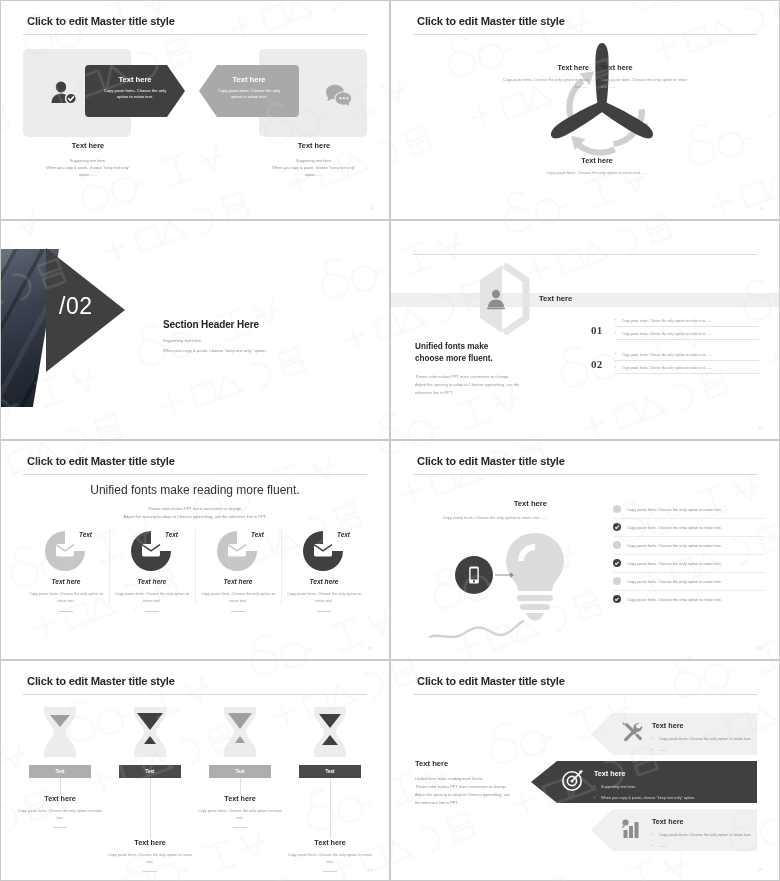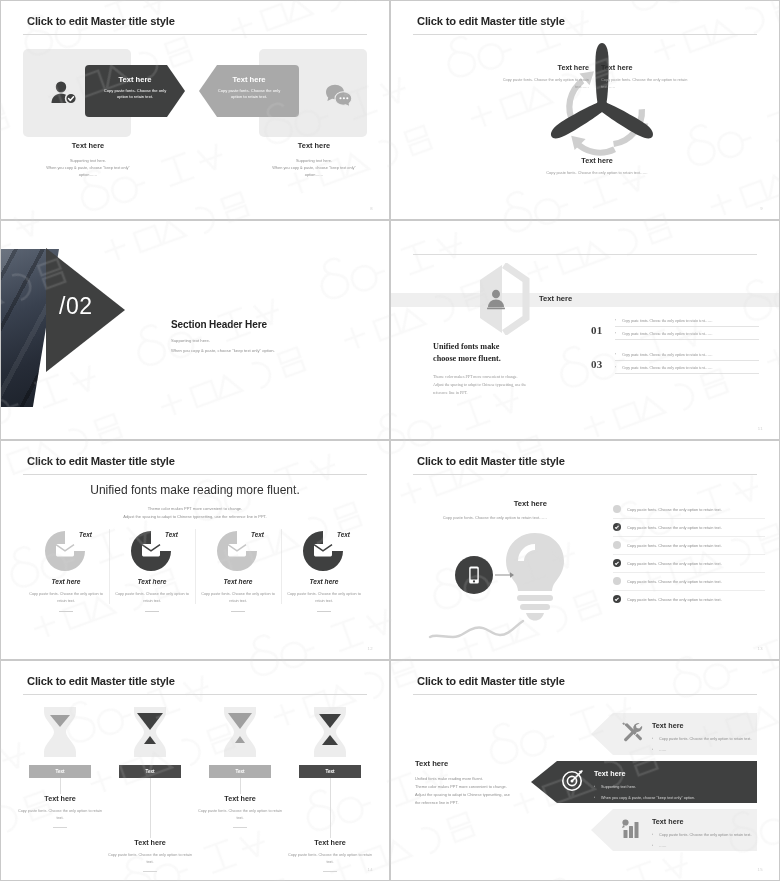--- a/index.html
+++ b/index.html
@@ -99,31 +99,31 @@
     border-top:62px solid transparent;
     border-bottom:62px solid transparent;
     border-left:79px solid #3f4040;
   }
   .s3-num{
     position:absolute; left:58px; top:72px;
     font-size:23px; color:#fff; font-weight:300; letter-spacing:.5px;
     font-family:"Liberation Sans", sans-serif;
     text-align:right;
   }
-  .s3-txt{ position:absolute; left:162px; top:98px; width:200px;margin-left:8px; }
+  .s3-txt{ position:absolute; left:162px; top:98px; width:200px; }
   .s3-h{ font-size:10px; font-weight:bold; color:#222; letter-spacing:-0.1px; }
   .s3-s1{ font-size:4.2px; color:#8f8f8f; margin-top:8px; }
   .s3-s2{ font-size:4.2px; color:#8f8f8f; margin-top:5px; }
 
   
   .s4-rule{ position:absolute; left:22px; right:22px; top:33px; height:1px; background:#dcdcdc; }
   .s4-band{ position:absolute; left:0; right:0; top:72px; height:14px; background:#efefef; }
   .s4-hex{ position:absolute; left:84px; top:42px; }
   .s4-hexlabel{ position:absolute; left:148px; top:73px; font-size:7.6px; font-weight:bold; color:#2b2b2b; }
-  .s4-lead{ position:absolute; left:42px; top:120px; width:160px;font-family:Liberation Serif, serif; }
+  .s4-lead{ position:absolute; left:24px; top:120px; width:160px; }
   .s4-lead-h{ font-size:8.2px; font-weight:bold; color:#262626; line-height:1.45; }
   .s4-lead-p{ font-size:4.0px; color:#969696; line-height:2.0; margin-top:8px; }
   .s4-list{ position:absolute; left:200px; top:98px; width:168px;font-family:Liberation Serif, serif; }
   .s4-grp{ display:flex; align-items:center; margin-bottom:13px; }
   .s4-idx{ font-size:11px; font-weight:bold; color:#3b3b3b; width:24px; flex:none; letter-spacing:.3px; }
   .s4-lines{ flex:1; }
   .s4-li{
     font-size:3.8px; color:#8f8f8f;
     border-bottom:1px solid #e3e3e3;
     padding:0 0 3px 7px; margin-bottom:5px; position:relative;
@@ -369,21 +369,21 @@
 
       <div class="s4-list">
         <div class="s4-grp">
           <div class="s4-idx">01</div>
           <div class="s4-lines">
             <div class="s4-li">Copy paste fonts. Choose the only option to retain text……</div>
             <div class="s4-li">Copy paste fonts. Choose the only option to retain text……</div>
           </div>
         </div>
         <div class="s4-grp">
-          <div class="s4-idx">03</div>
+          <div class="s4-idx">02</div>
           <div class="s4-lines">
             <div class="s4-li">Copy paste fonts. Choose the only option to retain text……</div>
             <div class="s4-li">Copy paste fonts. Choose the only option to retain text……</div>
           </div>
         </div>
       </div>
 
       <div class="pgnum">11</div>
     </div>
   </div>

